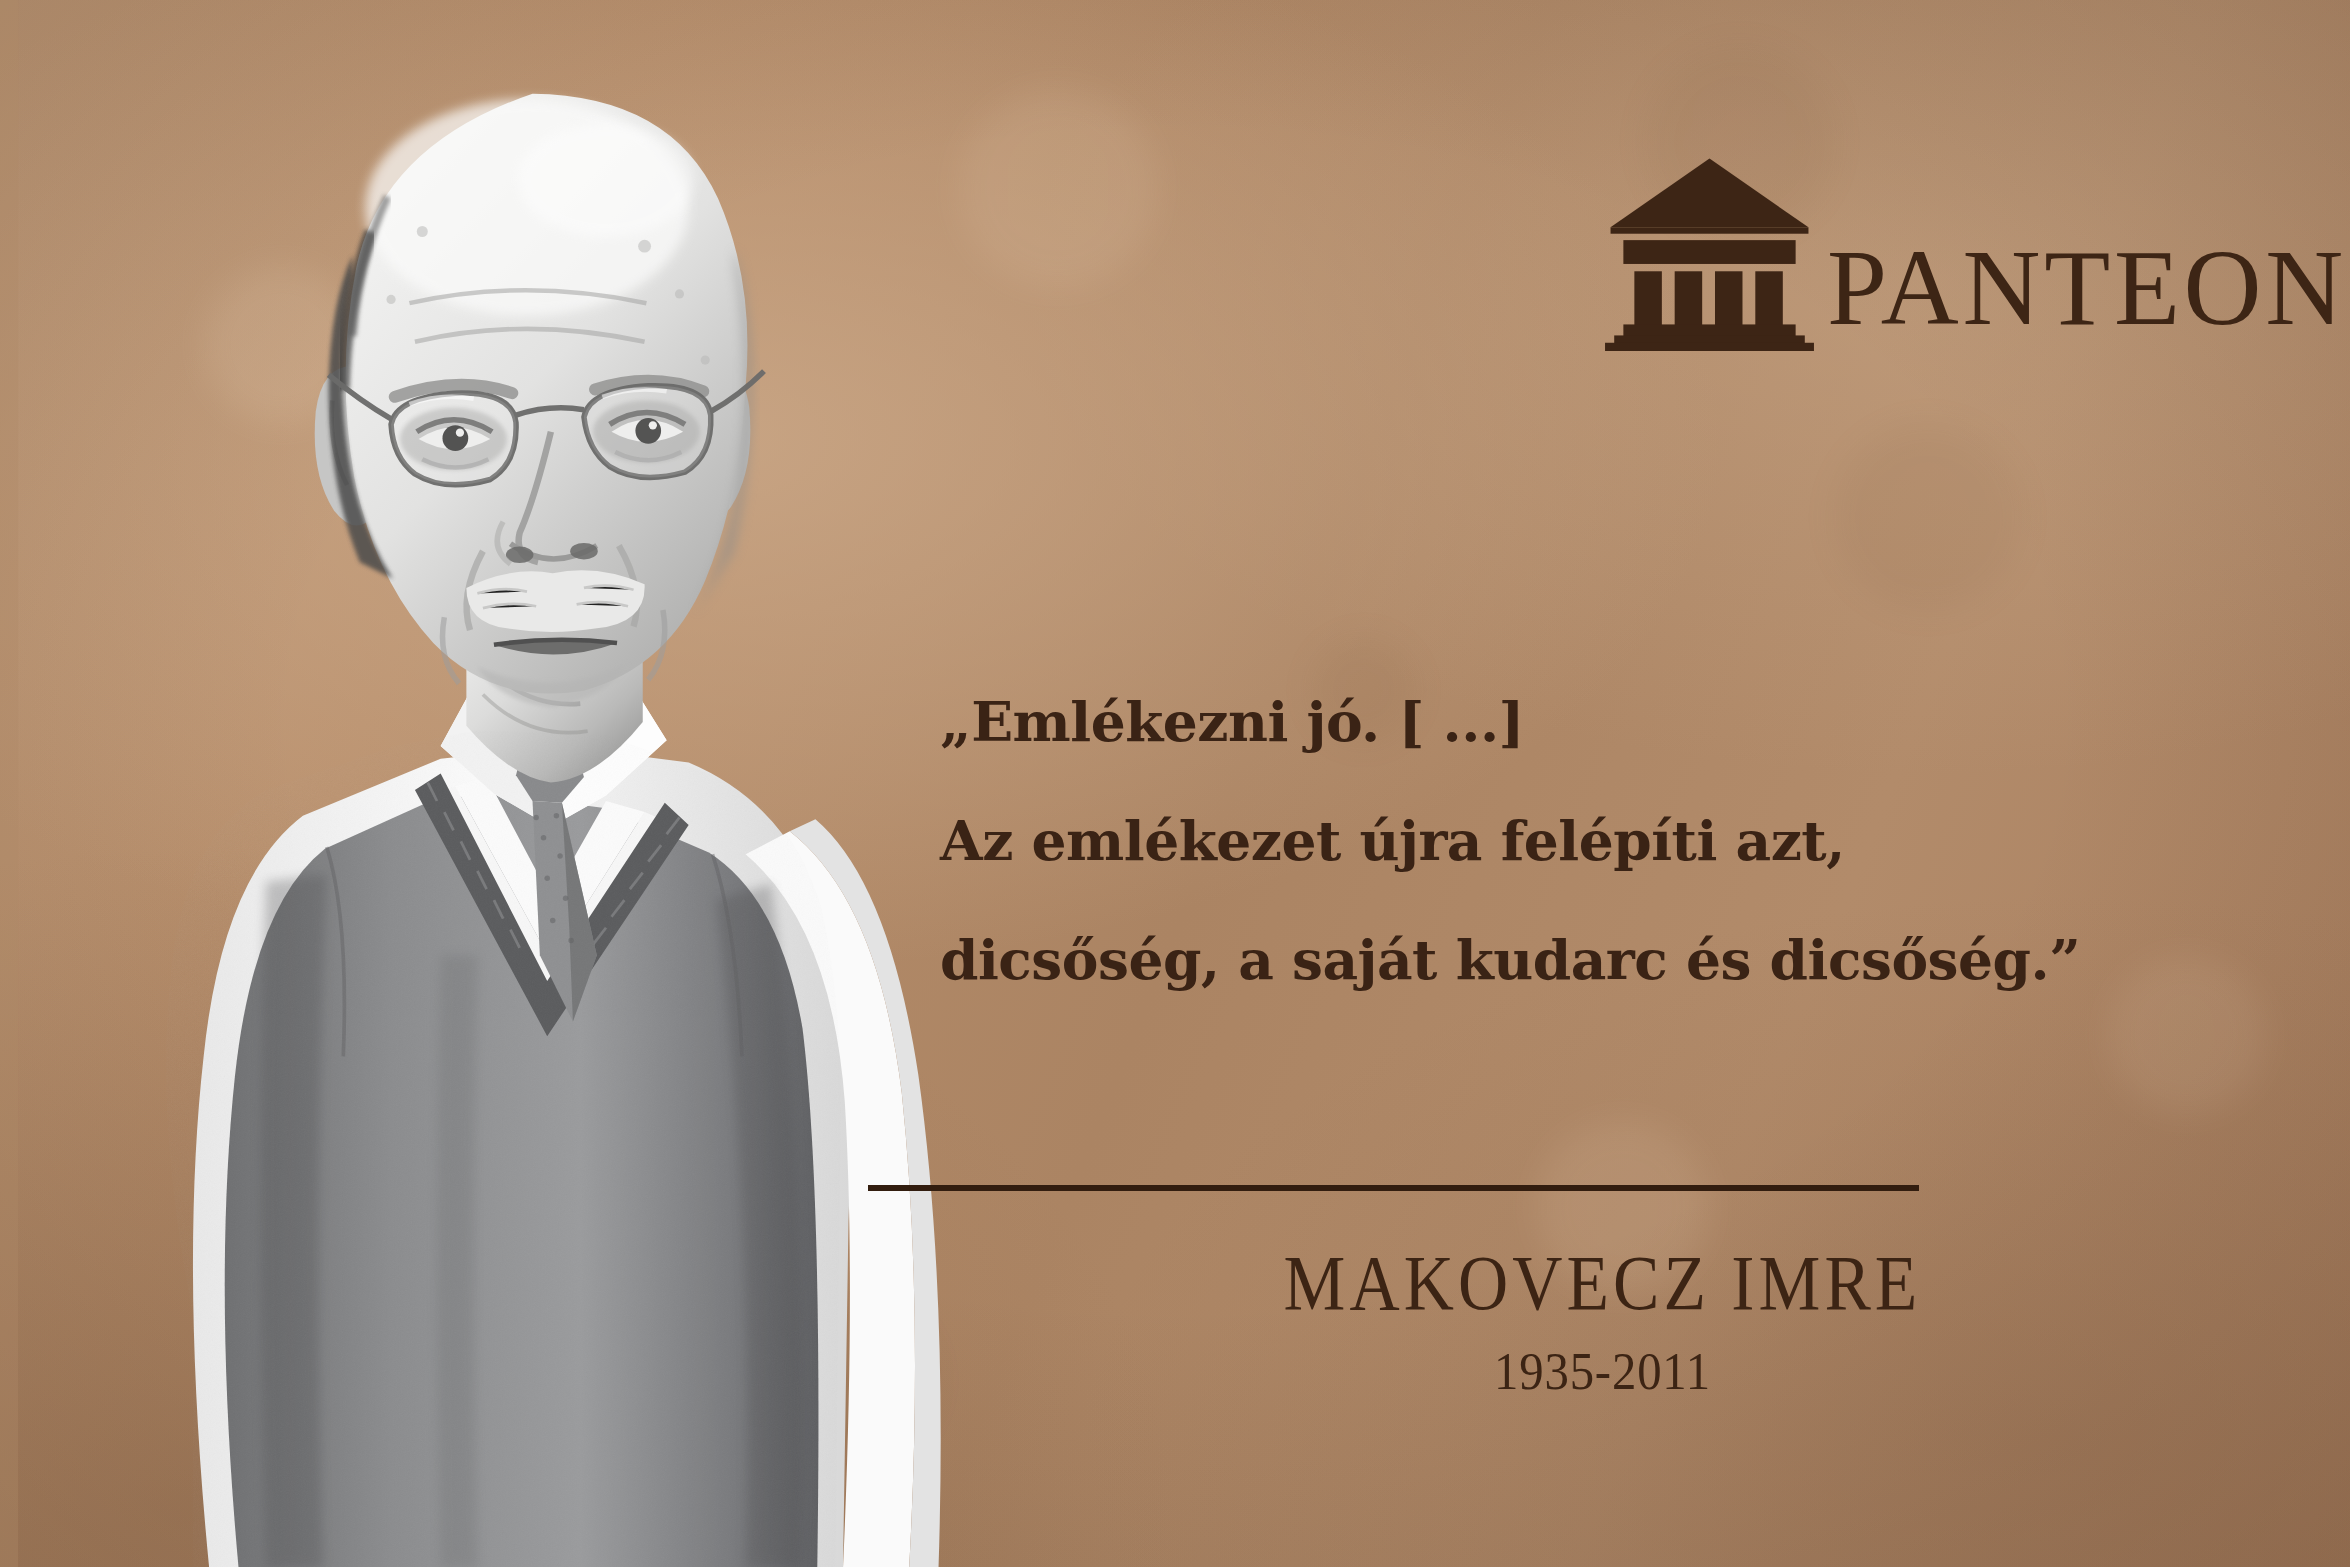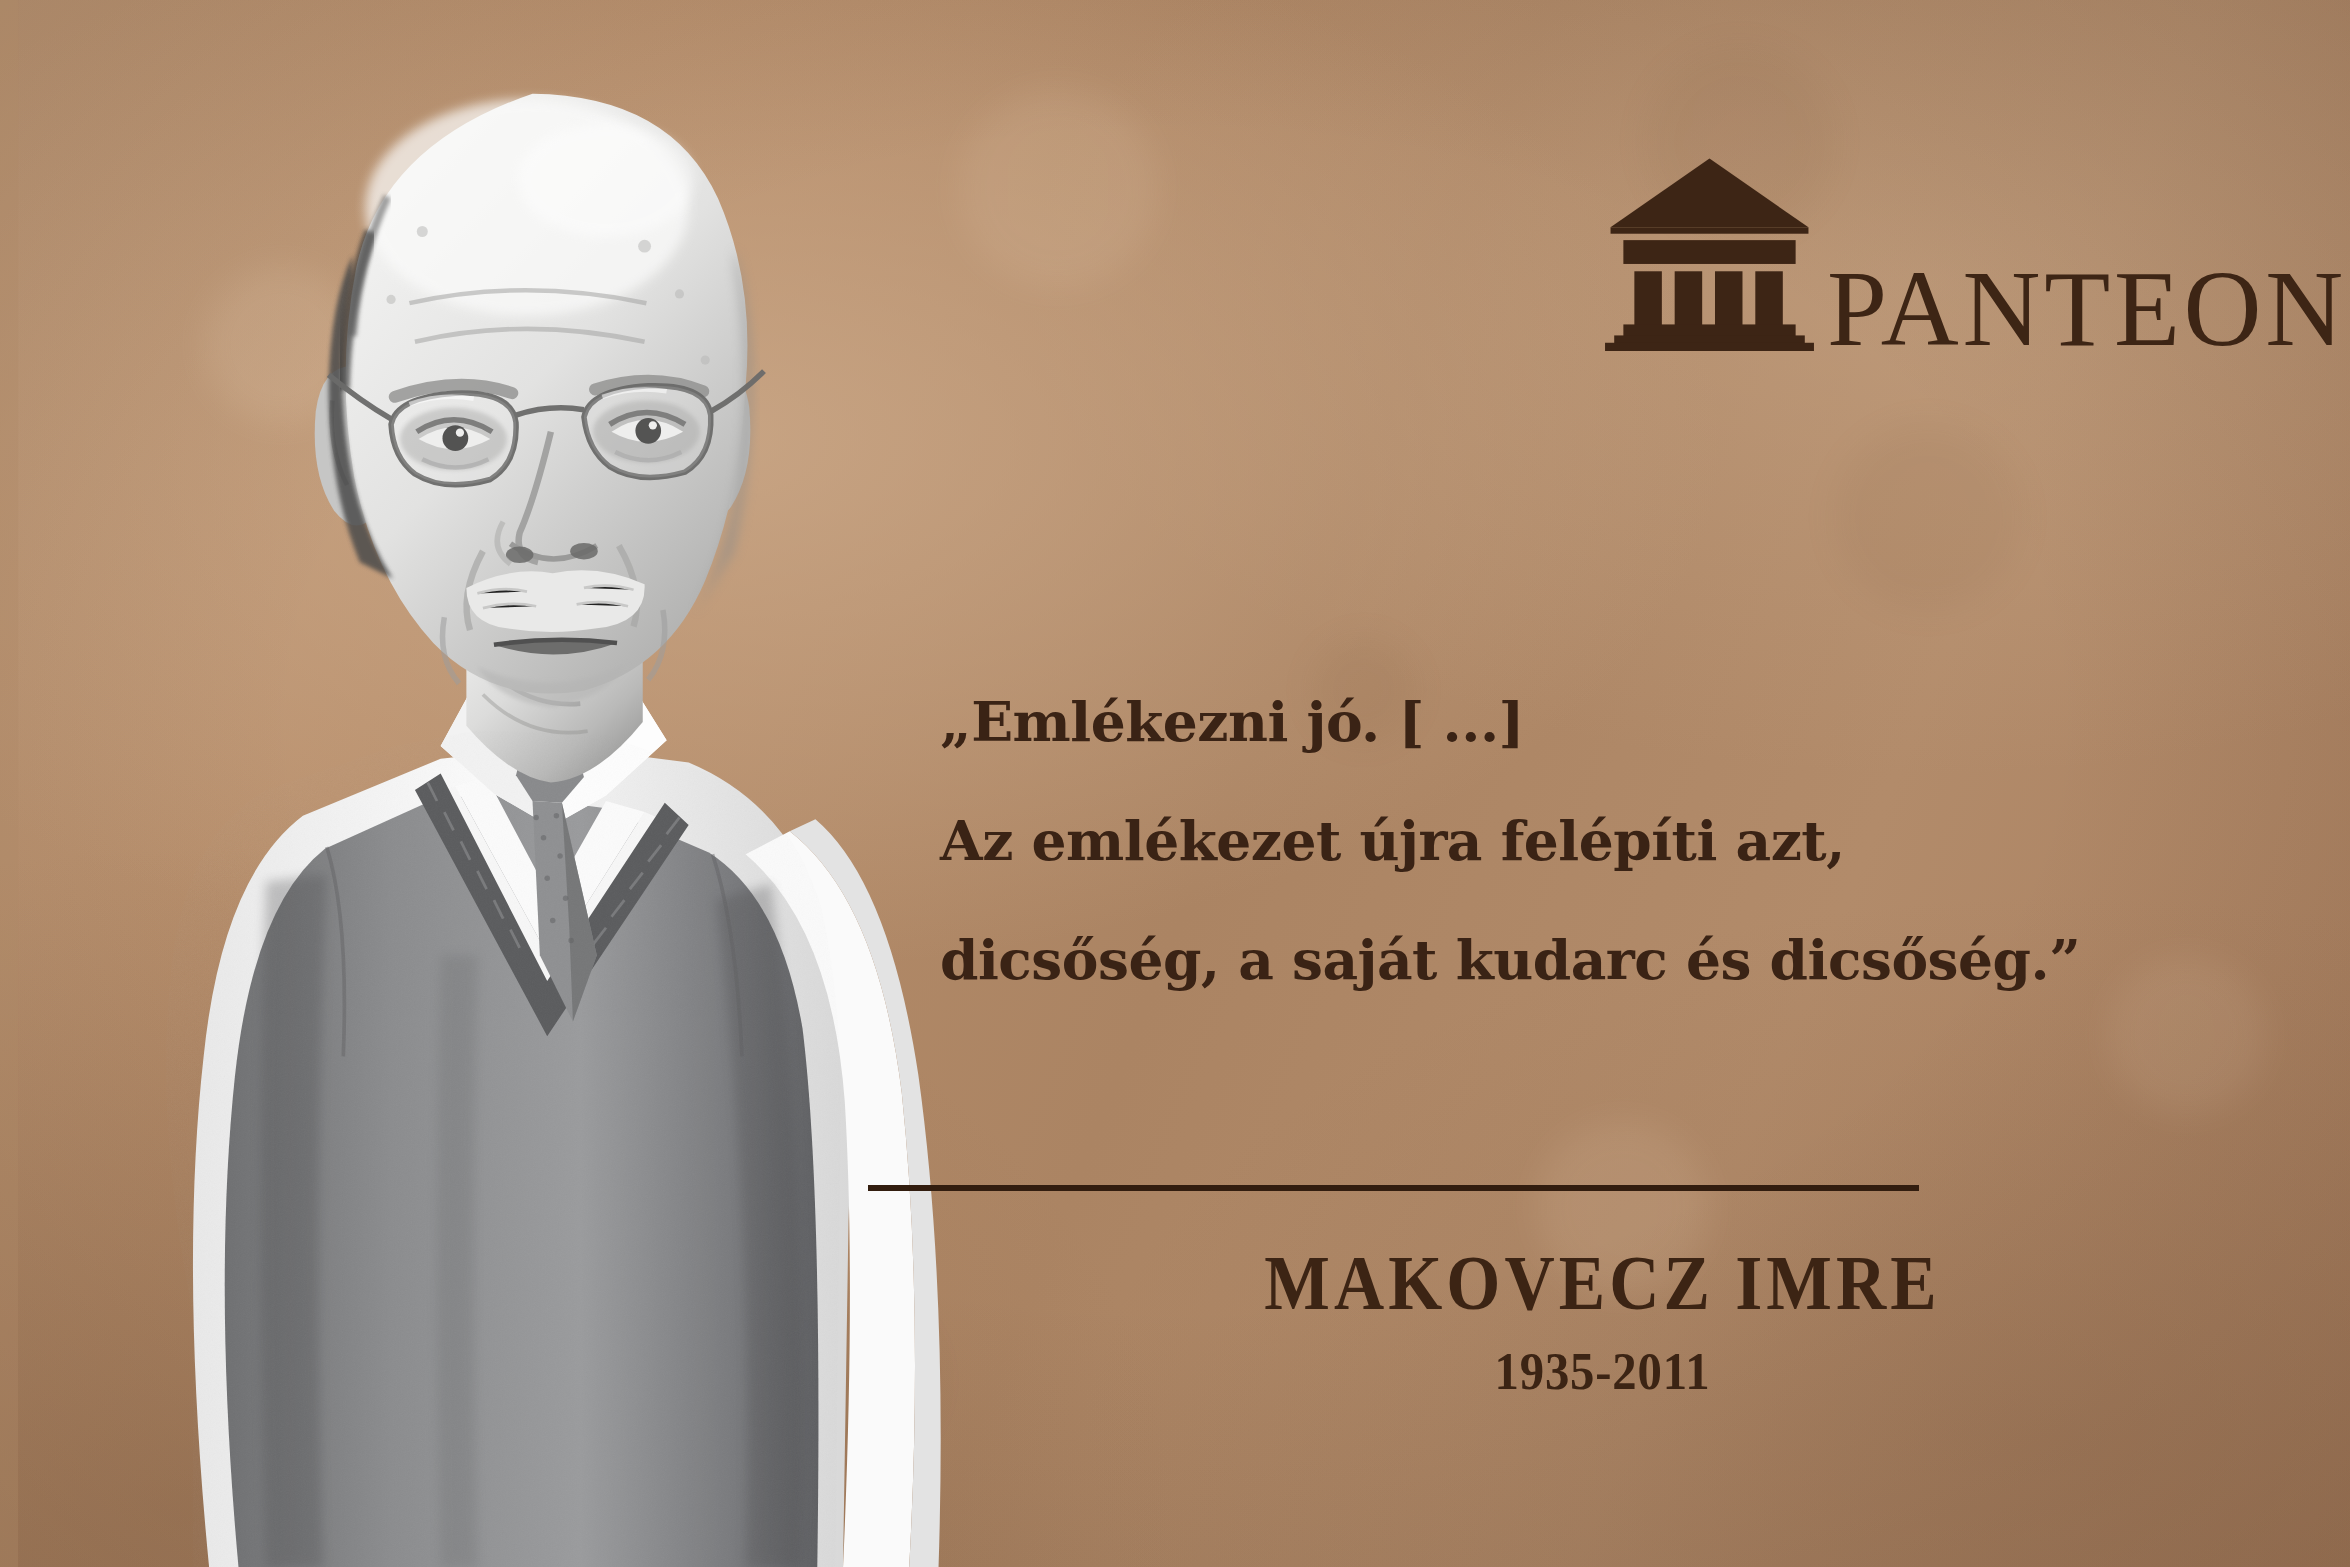--- a/index.html
+++ b/index.html
@@ -74,21 +74,21 @@
     color: #3d2515;
   }
   .logo-mark { width: 209px; height: 197px; display:block; }
   .logo-word {
     font-family: "Liberation Serif", serif;
     font-size: 108px;
     line-height: 1;
     letter-spacing: 3.7px;
     color: #3d2515;
     margin-left: 13px;
-    margin-top: 101px;
+    margin-top: 80px;
     white-space: nowrap;
   }
 
   
   .quote {
     position: absolute;
     left: 940px;
     top: 643px;
     width: 1304px;
   }
@@ -113,21 +113,20 @@
     background: #321d0f;
   }
 
   
   .attribution {
     position: absolute;
     left: 868px;
     top: 1240px;
     width: 1469px;
     text-align: center;
-    font-weight: bold;
   }
   .attr-name {
     font-family: "Liberation Serif", serif;
     font-size: 79px;
     line-height: 1.08;
     letter-spacing: 4.6px;
     color: #3c2414;
     transform: scaleX(0.88);
     transform-origin: center;
   }

